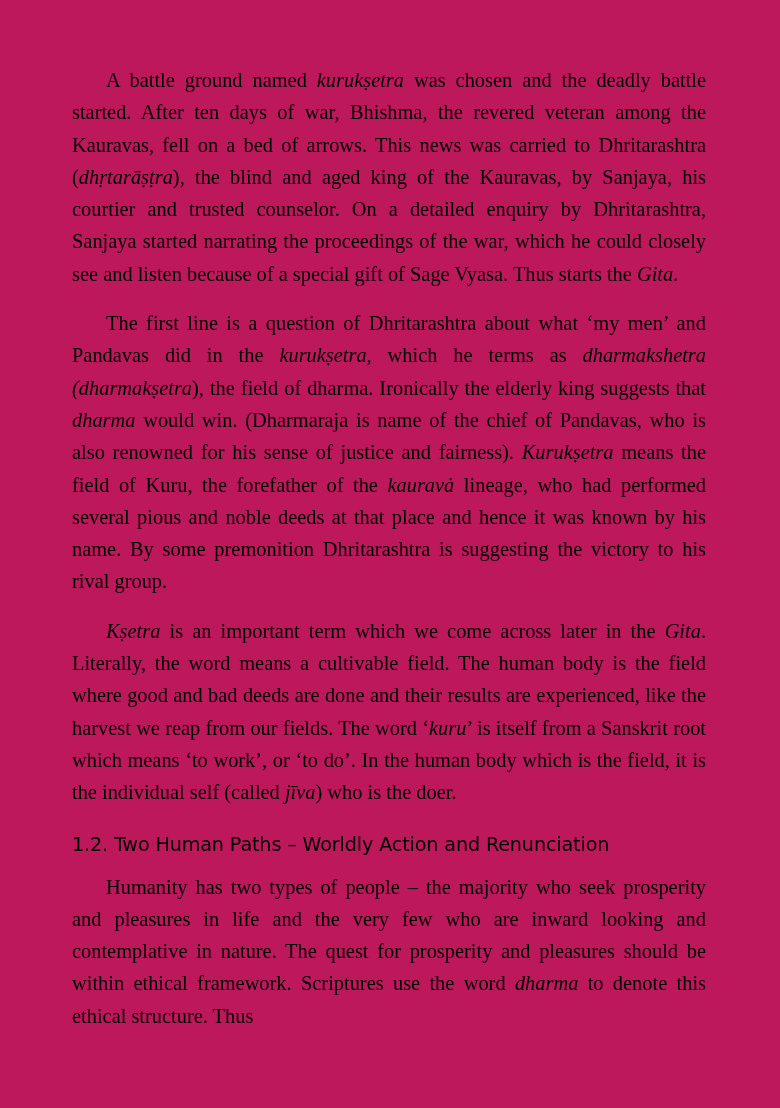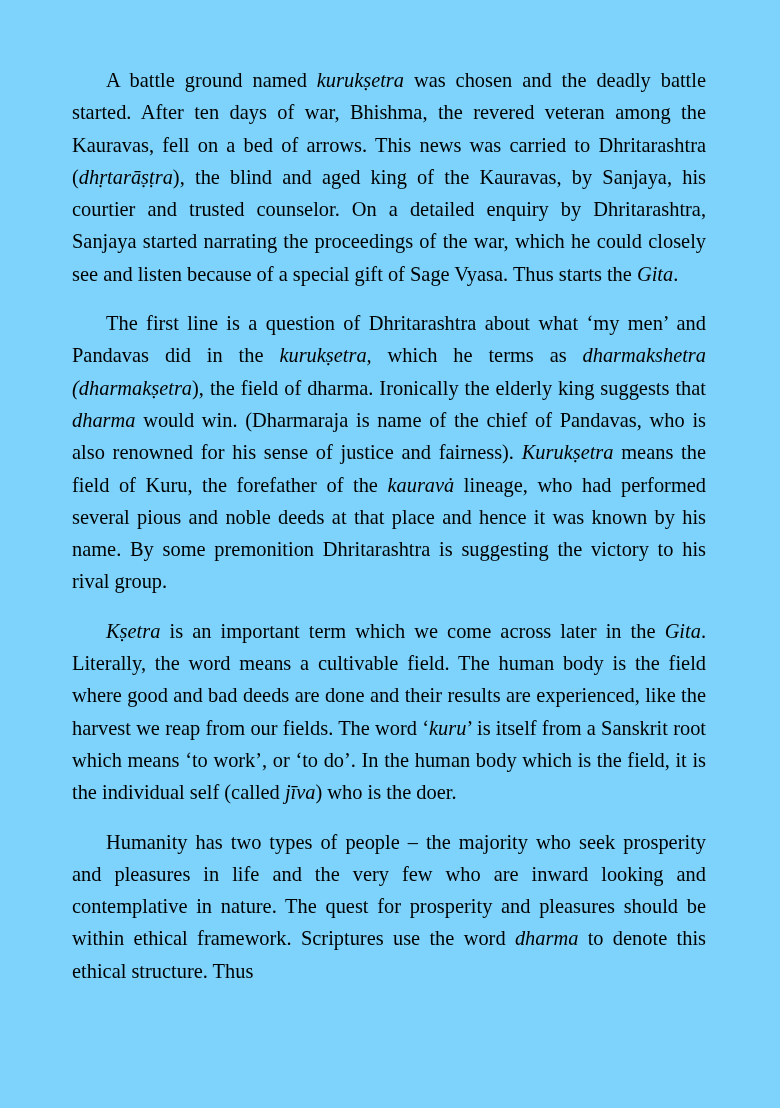--- a/index.html
+++ b/index.html
@@ -4,21 +4,21 @@
 <style>
   html, body {
     margin: 0;
     padding: 0;
     background: #ffffff;
   }
   .page {
     position: relative;
     width: 780px;
     height: 1108px;
-    background: #7dd3fc;
+    background: #be185d;
     overflow: hidden;
     box-sizing: border-box;
   }
   .text-block {
     position: absolute;
     left: 72px;
     top: 64px;
     width: 634px;
   }
   p.body-par {
@@ -66,17 +66,20 @@
 
 <div class="page">
   <div class="text-block">
 
     <p class="body-par">A battle ground named <em>kurukṣetra</em> was chosen and the deadly battle started. After ten days of war, Bhishma, the revered veteran among the Kauravas, fell on a bed of arrows. This news was carried to Dhritarashtra (<em>dhṛtarāṣṭra</em>), the blind and aged king of the Kauravas, by Sanjaya, his courtier and trusted counselor. On a detailed enquiry by Dhritarashtra, Sanjaya started narrating the proceedings of the war, which he could closely see and listen because of a special gift of Sage Vyasa. Thus starts the <em>Gita</em>.</p>
 
     <p class="body-par">The first line is a question of Dhritarashtra about what ‘my men’ and Pandavas did in the <em>kurukṣetra,</em> which he terms as <em>dharmakshetra (dharmakṣetra</em>), the field of dharma. Ironically the elderly king suggests that <em>dharma</em> would win. (Dharmaraja is name of the chief of Pandavas, who is also renowned for his sense of justice and fairness). <em>Kurukṣetra</em> means the field of Kuru, the forefather of the <em>kauravȧ</em> lineage, who had performed several pious and noble deeds at that place and hence it was known by his name. By some premonition Dhritarashtra is suggesting the victory to his rival group.</p>
 
     <p class="body-par"><em>Kṣetra</em> is an important term which we come across later in the <em>Gita</em>. Literally, the word means a cultivable field. The human body is the field where good and bad deeds are done and their results are experienced, like the harvest we reap from our fields. The word ‘<em>kuru</em>’ is itself from a Sanskrit root which means ‘to work’, or ‘to do’. In the human body which is the field, it is the individual self (called <em>jīva</em>) who is the doer.</p>
 
+    <div class="heading-wrap">
+      <h2 class="section-heading">1.2.  Two Human Paths – Worldly Action and Renunciation</h2>
+    </div>
 
     <p class="body-par par-after-heading last-par">Humanity has two types of people – the majority who seek prosperity and pleasures in life and the very few who are inward looking and contemplative in nature. The quest for prosperity and pleasures should be within ethical framework. Scriptures use the word <em>dharma</em> to denote this ethical structure. Thus</p>
 
   </div>
 </div>
 
 </body></html>

